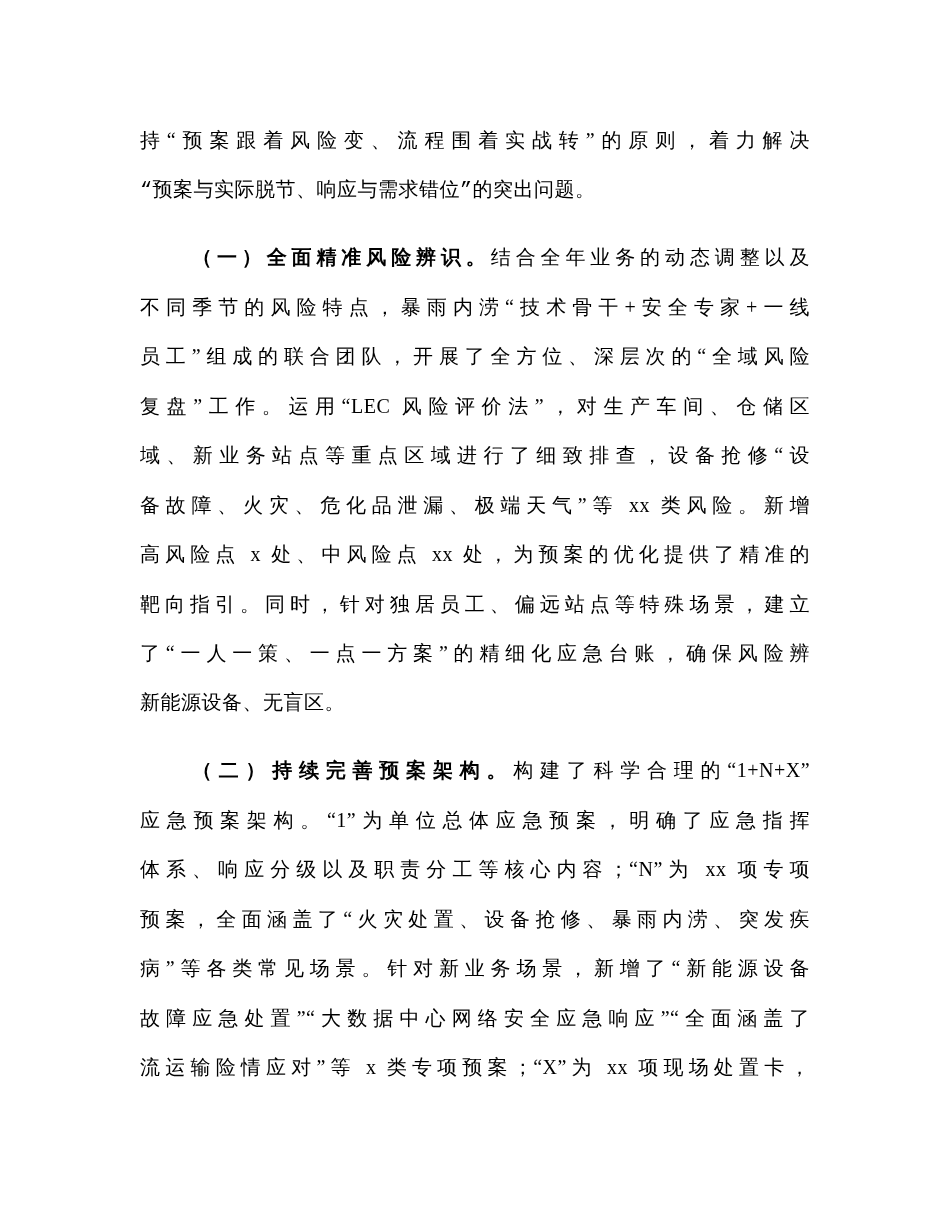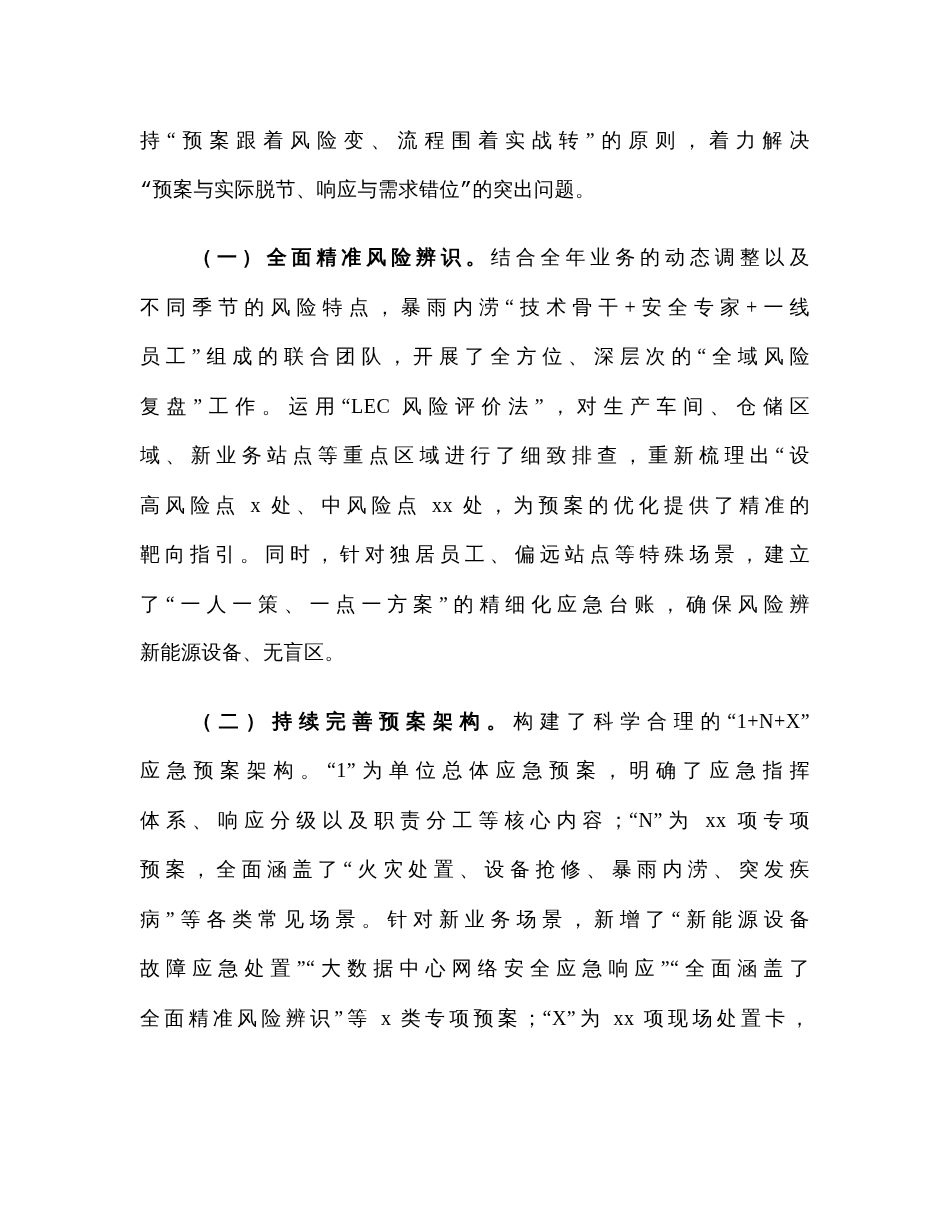--- a/index.html
+++ b/index.html
@@ -58,29 +58,30 @@
   <div class="content">
       <div class="para">
         <div class="line"><span class="run">持“预案跟着风险变、流程围着实战转”的原则，着力解决</span></div>
         <div class="line last"><span class="run">“预案与实际脱节、响应与需求错位”的突出问题。</span></div>
       </div>
       <div class="para">
         <div class="line indent"><span class="run bold">（一）全面精准风险辨识。</span><span class="run">结合全年业务的动态调整以及</span></div>
         <div class="line"><span class="run">不同季节的风险特点，暴雨内涝“技术骨干+安全专家+一线</span></div>
         <div class="line"><span class="run">员工”组成的联合团队，开展了全方位、深层次的“全域风险</span></div>
         <div class="line"><span class="run">复盘”工作。运用“LEC 风险评价法”，对生产车间、仓储区</span></div>
-        <div class="line"><span class="run">域、新业务站点等重点区域进行了细致排查，重新梳理出“设</span></div>
+        <div class="line"><span class="run">域、新业务站点等重点区域进行了细致排查，设备抢修“设</span></div>
+        <div class="line"><span class="run">备故障、火灾、危化品泄漏、极端天气”等 xx 类风险。新增</span></div>
         <div class="line"><span class="run">高风险点 x 处、中风险点 xx 处，为预案的优化提供了精准的</span></div>
         <div class="line"><span class="run">靶向指引。同时，针对独居员工、偏远站点等特殊场景，建立</span></div>
         <div class="line"><span class="run">了“一人一策、一点一方案”的精细化应急台账，确保风险辨</span></div>
         <div class="line last"><span class="run">新能源设备、无盲区。</span></div>
       </div>
       <div class="para">
         <div class="line indent"><span class="run bold">（二）持续完善预案架构。</span><span class="run">构建了科学合理的“1+N+X”</span></div>
         <div class="line"><span class="run">应急预案架构。“1”为单位总体应急预案，明确了应急指挥</span></div>
         <div class="line"><span class="run">体系、响应分级以及职责分工等核心内容；“N”为 xx 项专项</span></div>
         <div class="line"><span class="run">预案，全面涵盖了“火灾处置、设备抢修、暴雨内涝、突发疾</span></div>
         <div class="line"><span class="run">病”等各类常见场景。针对新业务场景，新增了“新能源设备</span></div>
         <div class="line"><span class="run">故障应急处置”“大数据中心网络安全应急响应”“全面涵盖了</span></div>
-        <div class="line"><span class="run">全面精准风险辨识”等 x 类专项预案；“X”为 xx 项现场处置卡，</span></div>
+        <div class="line"><span class="run">流运输险情应对”等 x 类专项预案；“X”为 xx 项现场处置卡，</span></div>
       </div>
     </div>
 </div>
 
 </body></html>

